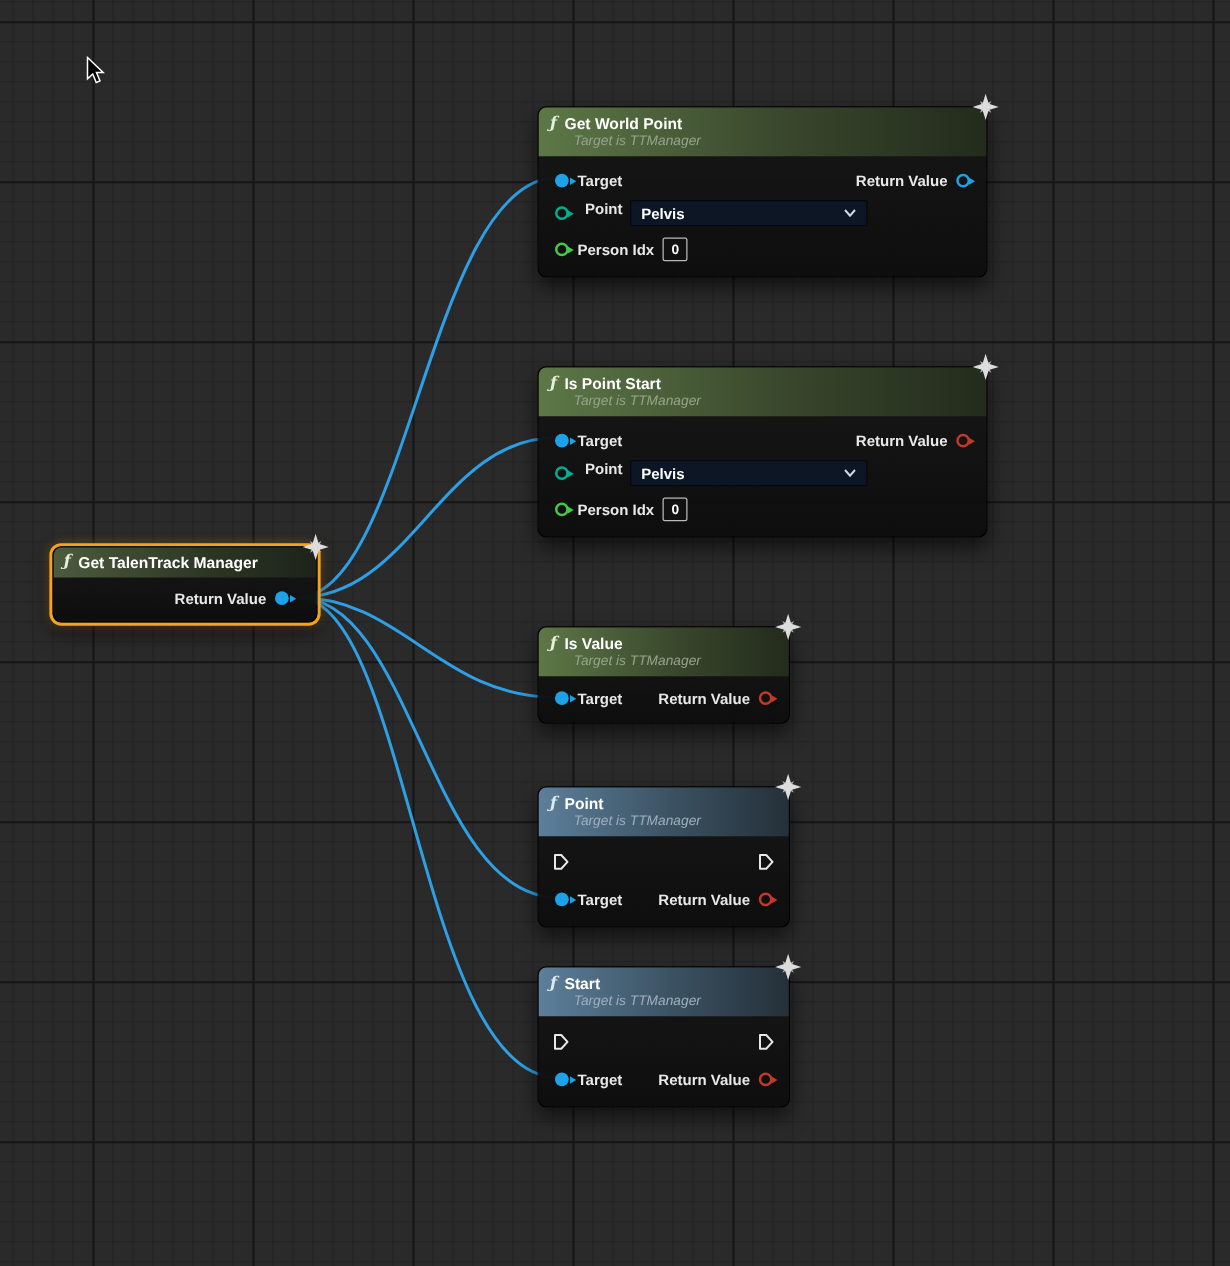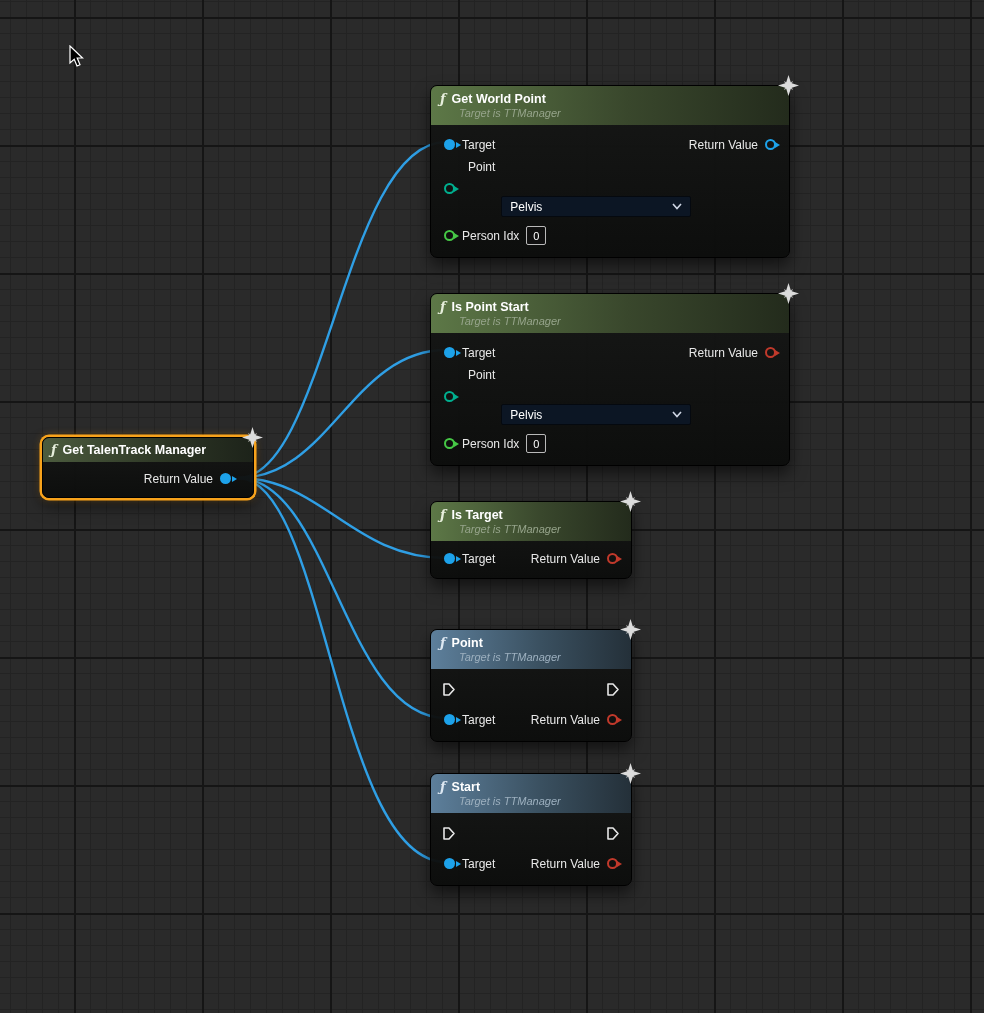--- a/index.html
+++ b/index.html
@@ -32,21 +32,21 @@
   .header-green{background:linear-gradient(to right,#5d7847,#39472c 55%,#232b1c);}
   .header-blue{background:linear-gradient(to right,#5d7f9b,#3a5060 55%,#243039);}
   .header-dark-green{background:linear-gradient(to right,#4c5c3e,#2c3524 60%,#1d231a);}
   .node-title{display:flex;align-items:center;gap:6px;font-weight:bold;font-size:12.5px;color:#fff;white-space:nowrap;}
   .fn-icon{font-family:"DejaVu Serif",serif;font-style:italic;font-weight:bold;font-size:13px;color:#e7efdc;}
   .header-blue .fn-icon{color:#dde8f2;}
   .node-subtitle{font-style:italic;font-size:11px;margin:1px 0 0 19px;white-space:nowrap;}
   .sub-green{color:#96a48b;}
   .sub-blue{color:#9db0bf;}
 
-  .node-body{padding:6px 0 8px;}
+  .node-body{padding:6px 0 8px;font-weight:bold;}
   .pin-row{display:flex;justify-content:space-between;align-items:center;padding:0 13px;min-height:27px;}
   .grp{display:flex;align-items:center;gap:7px;}
   .pin-label{color:#e8e8e8;white-space:nowrap;}
 
   .pin{width:11px;height:11px;border-radius:50%;position:relative;flex:none;box-sizing:border-box;}
   .pin::after{
     content:"";position:absolute;left:calc(100% + 1px);top:50%;transform:translateY(-50%);
     border-left:5px solid currentColor;border-top:3.5px solid transparent;border-bottom:3.5px solid transparent;
   }
   .pin.filled{background:currentColor;}
@@ -56,21 +56,21 @@
   .pin.c-enum{color:#00af8f;}
   .pin.c-int{color:#46c846;}
 
   .point-section{display:flex;align-items:center;gap:7px;padding:2px 13px 0 13px;}
   .point-col{display:flex;flex-direction:row;}
   .point-label{color:#e8e8e8;margin-left:6px;margin-bottom:3px;}
   .dropdown{
     width:190px;height:21px;margin-left:6px;box-sizing:border-box;
     background:#0c1624;border:1px solid #05090f;border-radius:2px;
     color:#fff;display:flex;align-items:center;justify-content:space-between;
-    padding:0 8px;font-size:12px;cursor:pointer;margin-top:36px;
+    padding:0 8px;font-size:12px;cursor:pointer;
   }
   .intbox{
     min-width:10px;height:17px;padding:0 4px;border:1px solid #b9b9b9;border-radius:2px;
     background:#101010;color:#fff;display:flex;align-items:center;justify-content:center;font-size:11px;
   }
   .exec-row{display:flex;justify-content:space-between;align-items:center;padding:2px 11px 0 11px;min-height:28px;}
   .badge{position:absolute;top:-11px;right:-10px;width:21px;height:21px;}
   #cursor{position:absolute;left:68px;top:45px;z-index:10;}
 </style>
 </head>
@@ -181,21 +181,21 @@
 <div class="node" style="left:430px;top:501px;width:200px;">
   <span class="badge">
     <svg width="21" height="21" viewBox="0 0 21 21">
         <polygon points="10.5,0 13,8 21,10.5 13,13 10.5,21 8,13 0,10.5 8,8" fill="#dcdcdc"></polygon>
         <polygon points="10.5,0 13,8 21,10.5 13,13 10.5,21 8,13 0,10.5 8,8" fill="#dcdcdc" opacity="0.8" transform="translate(10.5 10.5) rotate(45) scale(0.62) translate(-10.5 -10.5)"></polygon>
       </svg>
   </span>
   <div class="node-header header-green">
     <div class="node-title">
         <span class="fn-icon">ƒ</span>
-        <span>Is Target</span>
+        <span>Is Value</span>
       </div>
     <div class="node-subtitle sub-green">Target is TTManager</div>
   </div>
   <div class="node-body" style="padding:4px 0 6px;">
     <div class="pin-row">
       <div class="grp">
         <span class="pin filled c-object"></span>
         <span class="pin-label">Target</span>
       </div>
       <div class="grp">

